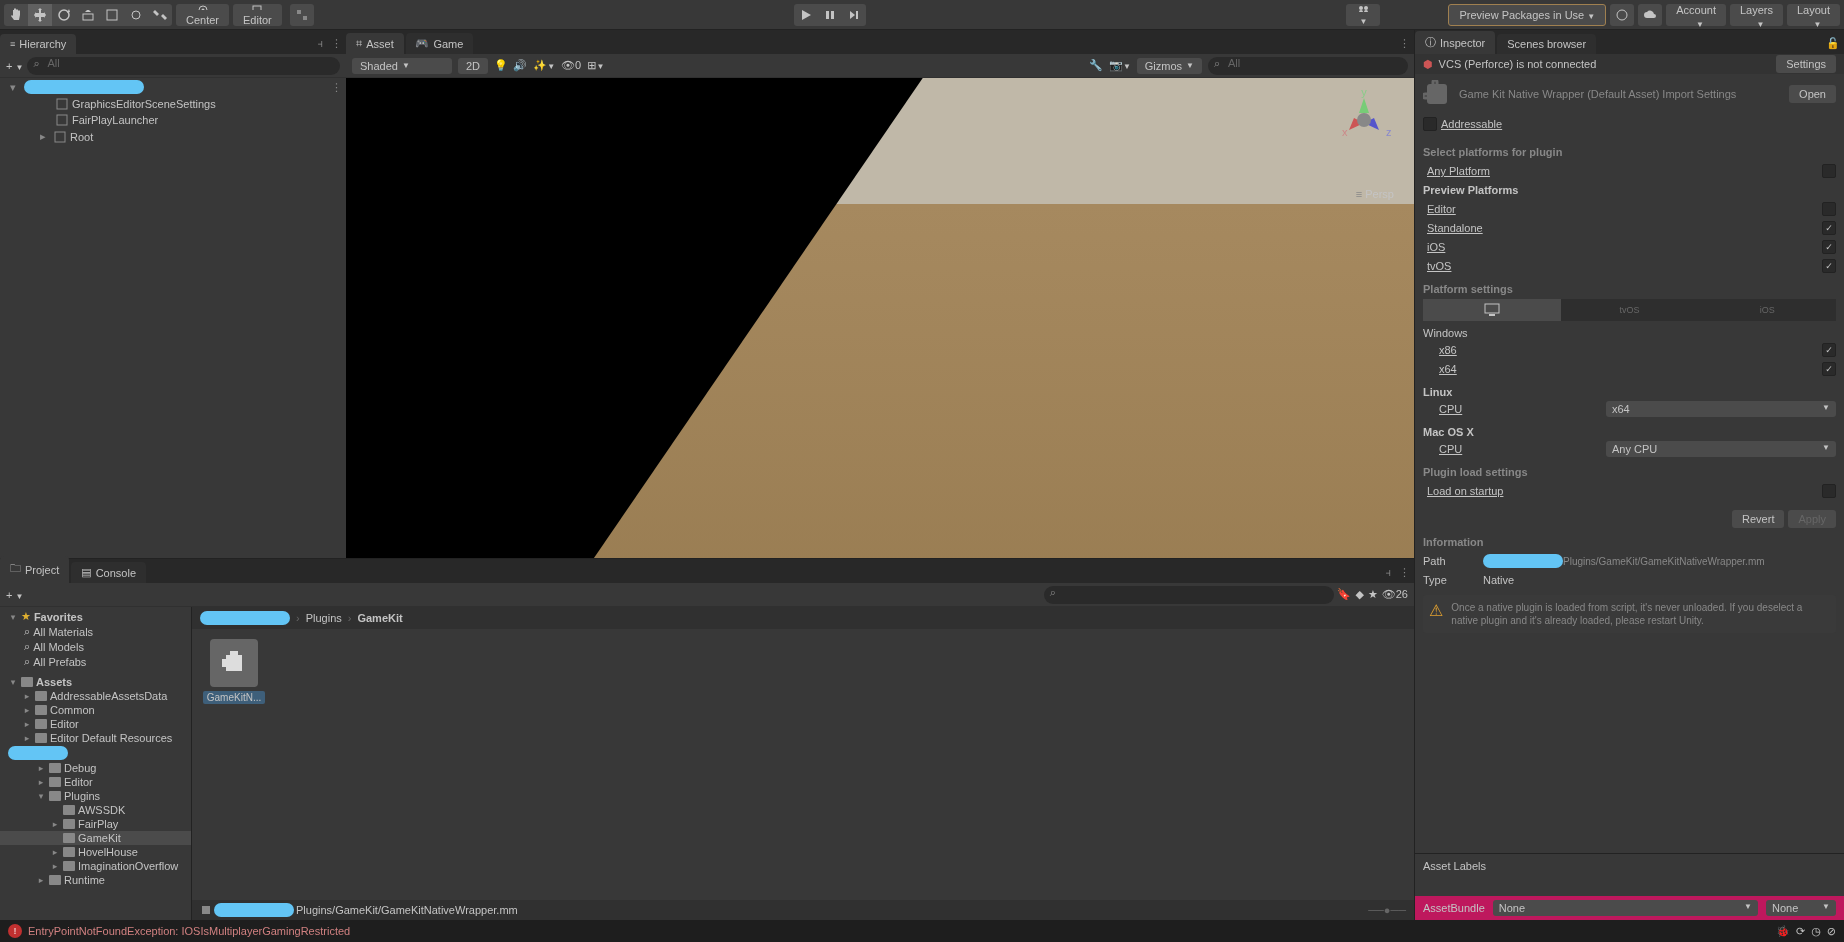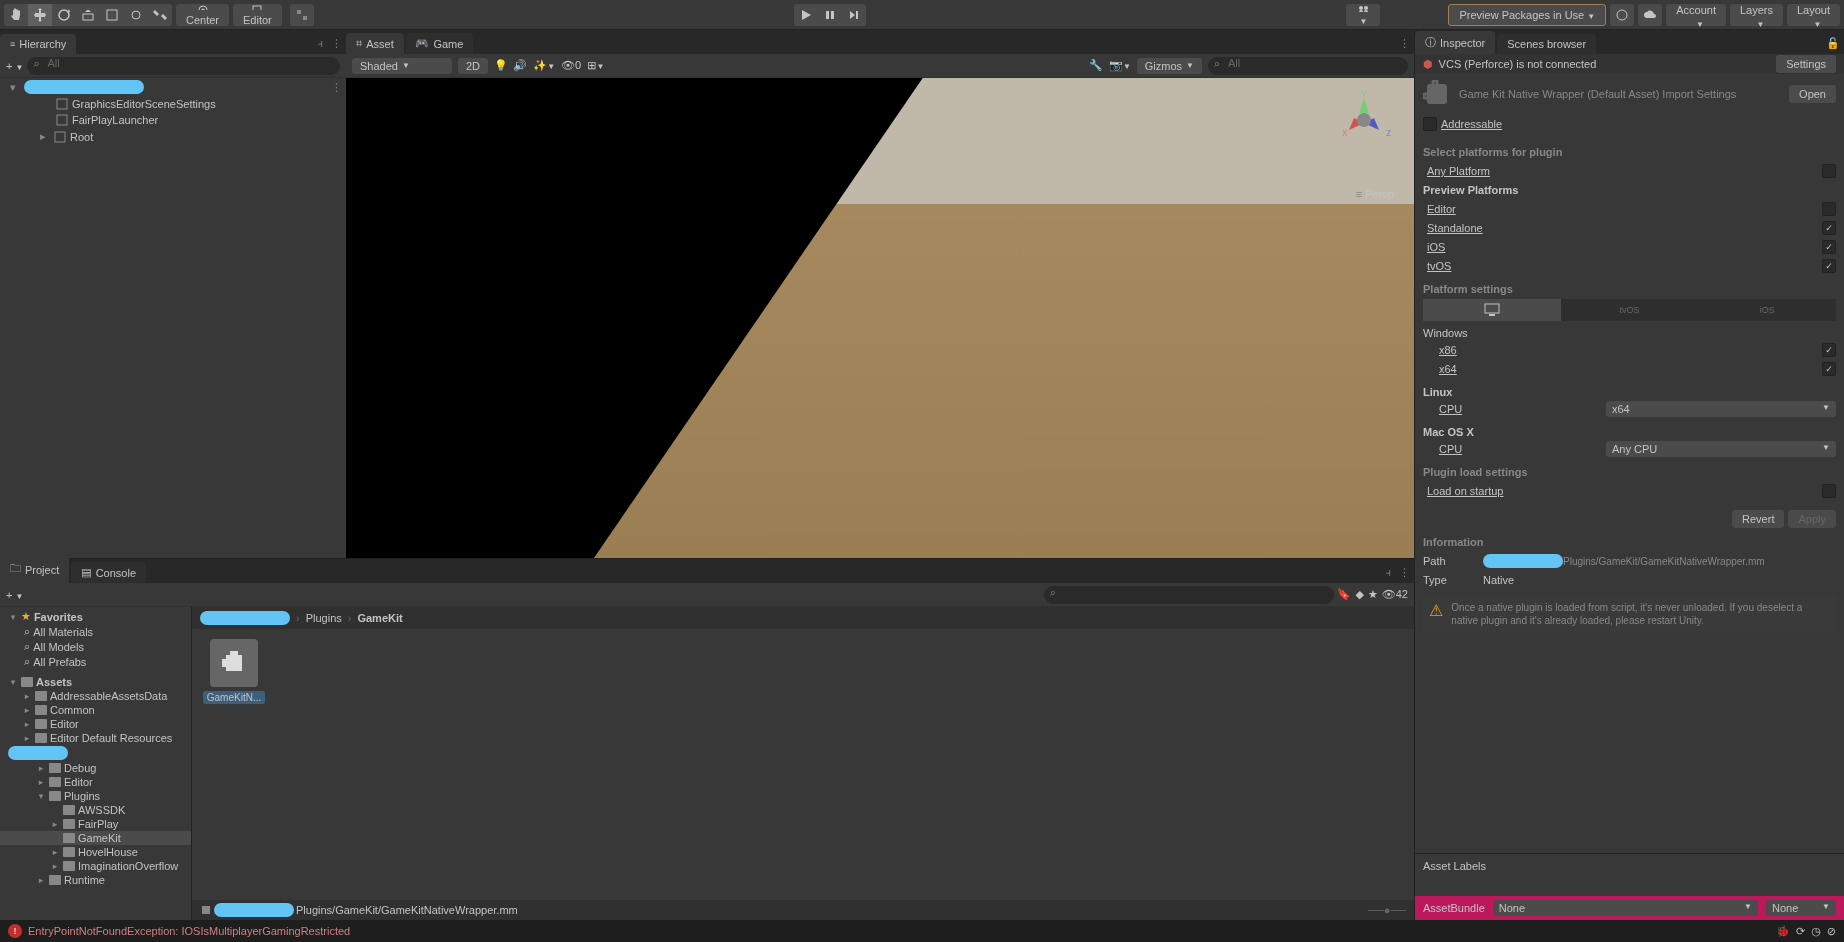--- a/index.html
+++ b/index.html
@@ -452,21 +452,21 @@
     <span style="padding:4px;color:#888">⫞</span>
     <span style="padding:4px;color:#888">⋮</span>
   </div>
   <div class="panel-toolbar">
     <span>+ <span style="font-size:8px">▼</span></span>
     <div class="spacer"></div>
     <div class="search-field" style="width:290px;flex:none"></div>
     <span>🔖</span>
     <span>◆</span>
     <span>★</span>
-    <span>👁<span>42</span></span>
+    <span>👁<span>26</span></span>
   </div>
   <div class="project-body">
     <div class="project-tree">
       <div class="proj-item">
           <span class="arrow">▾</span>
           <span style="color:#e0b030">★</span>
           <span style="font-weight:bold">Favorites</span>
         </div>
       <div class="proj-item" style="padding-left:24px">⌕ <span>All Materials</span></div>
       <div class="proj-item" style="padding-left:24px">⌕ <span>All Models</span></div>

